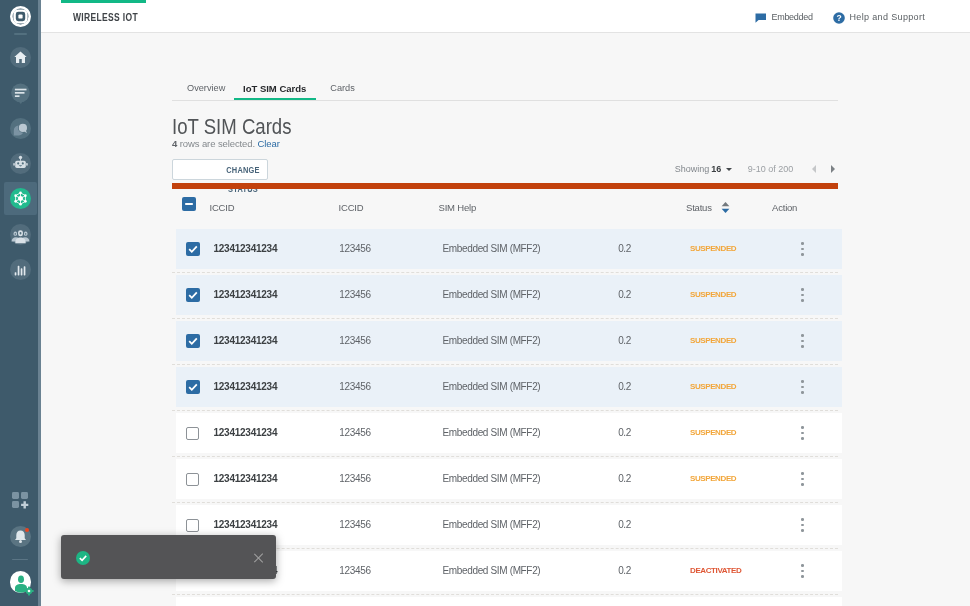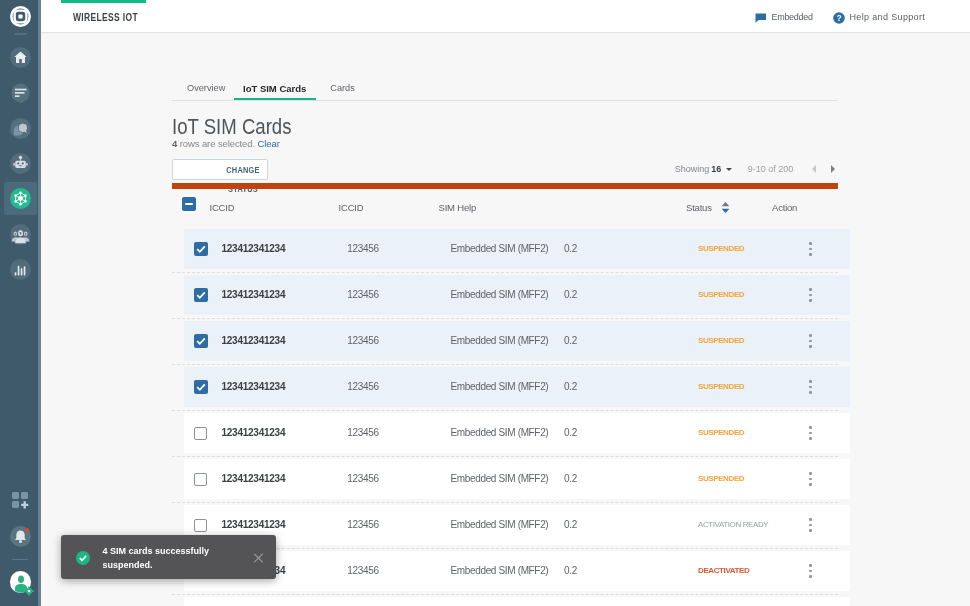--- a/index.html
+++ b/index.html
@@ -34,28 +34,28 @@
 #sub a { color:#2d6ca4; font-weight:normal; }
 
 
 #btn { position:absolute; left:172px; top:159px; width:96px; height:21px; background:#fff; border:1px solid #ccd6dc; border-radius:2px; font-size:9.5px; font-weight:bold; color:#476379; letter-spacing:0.3px; text-align:center; line-height:19px;padding-left:46px; }
 .srtxt { position:absolute; font-size:9px; color:#82878c; white-space:nowrap; }
 
 
 #table { position:absolute; left:172px; top:183px; width:666px; height:423px; border-top:6px solid #c2410c; }
 #thead { position:absolute; left:0; top:0; width:666px; height:37px; line-height:37px; font-size:9.5px; color:#5f6368; }
 #thead span { letter-spacing:-0.2px; }
-.row { position:absolute; left:12px; width:666px; height:40px; line-height:40px; font-size:10px; color:#5f6368; background:#fff; }
+.row { position:absolute; left:4px; width:666px; height:40px; line-height:40px; font-size:10px; color:#5f6368; background:#fff; }
 .row span { letter-spacing:-0.35px; }
 .row.sel { background:#eaf1f8; }
 .dash { position:absolute; left:0; width:666px; height:0; border-top:1px dashed #e0deda; }
 .c-iccid { position:absolute; left:37.5px; font-weight:bold; color:#3c4043; letter-spacing:-0.25px !important; }
 .c-imsi { position:absolute; left:140px; width:78px; text-align:center; }
 .c-sim { position:absolute; left:266.5px; }
-.c-mb { position:absolute; left:380px; width:75px; text-align:left; }
+.c-mb { position:absolute; left:380px; width:75px; text-align:right; }
 .c-st { position:absolute; left:514px; font-size:8px; font-weight:bold; }
 .row .c-st { letter-spacing:-0.4px; }
 .st-susp { color:#f2a63a; }
 .st-ar { color:#9aa0a6; font-weight:normal; }
 .st-deact { color:#df5735; }
 .cbx { position:absolute; left:10px; top:13px; width:14px; height:14px; border-radius:2px; }
 .cbx.on { background:#2d6ca4; }
 .cbx.off { top:13.5px; width:13px; height:13px; border:1.5px solid #8d9297; background:transparent; }
 .cbx svg { position:absolute; left:0; top:0; }
 .dots { position:absolute; left:625px; top:13px; width:3px; }
@@ -341,21 +341,20 @@
           <i></i>
         </span>
       </div>
       <div class="dash" style="top: 312.5px;"></div>
       <div class="row" style="top: 316px;">
         <span class="cbx off"></span>
         <span class="c-iccid">123412341234</span>
         <span class="c-imsi">123456</span>
         <span class="c-sim">Embedded SIM (MFF2)</span>
         <span class="c-mb">0.2</span>
-        <span class="c-st st-ar">ACTIVATION READY</span>
         <span class="dots">
           <i></i>
           <i></i>
           <i></i>
         </span>
       </div>
       <div class="dash" style="top: 358.5px;"></div>
       <div class="row" style="top: 362px;">
         <span class="cbx off"></span>
         <span class="c-iccid">123412341234</span>
@@ -381,17 +380,16 @@
           <i></i>
         </span>
       </div>
     </div>
 
   <div id="toast">
     <svg id="tcheck" width="14" height="14" viewBox="0 0 14 14">
       <circle cx="7" cy="7" r="7" fill="#1db584"></circle>
       <path d="M3.8 7.2 L6.1 9.4 L10.2 4.9" fill="none" stroke="#fff" stroke-width="1.6"></path>
     </svg>
-    <div class="txt">4 SIM cards successfully<br>suspended.</div>
     <div id="tclose"></div>
   </div>
 
 </div>
 
 </body></html>

